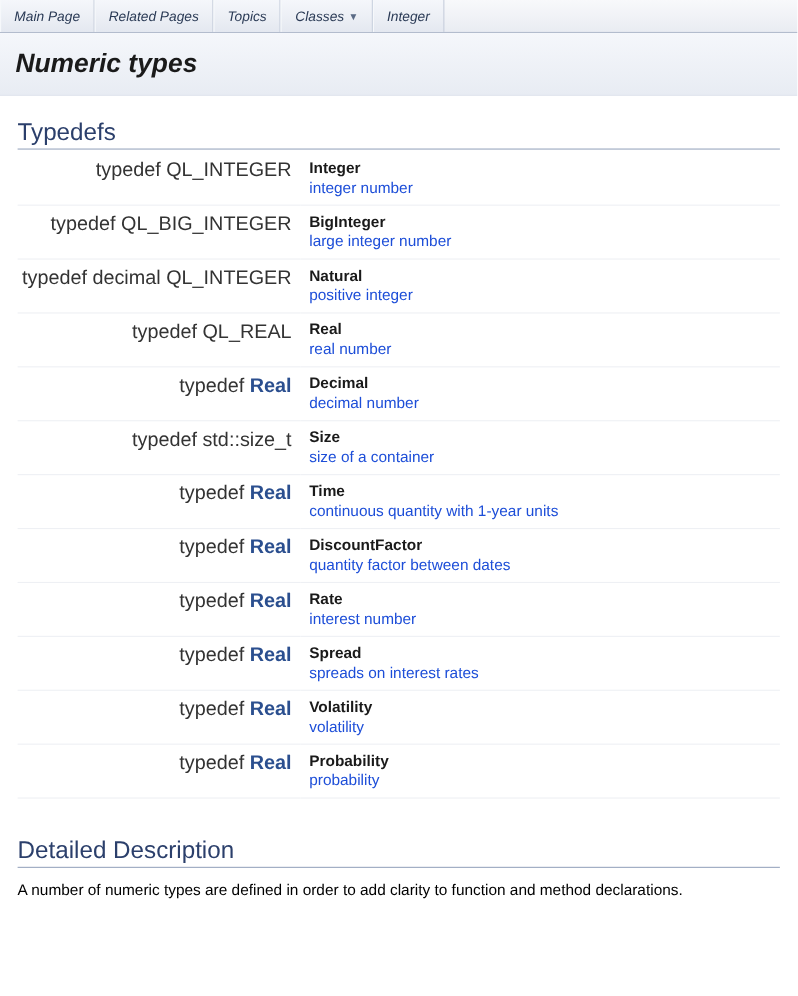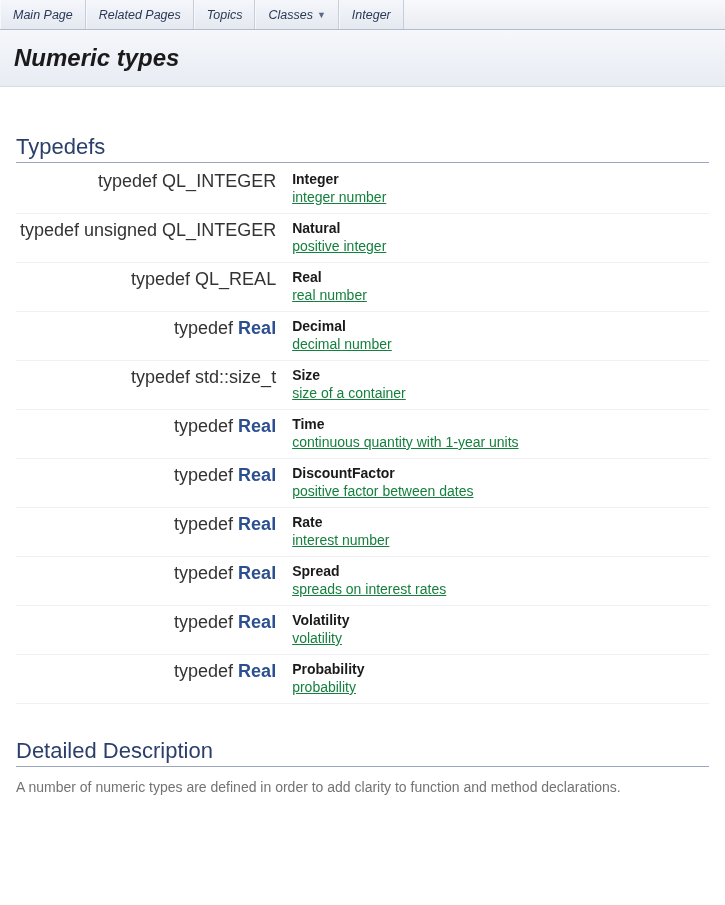--- a/index.html
+++ b/index.html
@@ -43,21 +43,21 @@
     padding: 14px 14px 14px 14px;
   }
   .title-bar h1 {
     margin: 0;
     font-size: 24px;
     font-style: italic;
     font-weight: 700;
     color: #1a1a1a;
   }
   .content {
-    padding: 35px 16px 30px 16px;
+    padding: 8px 16px 30px 16px;
   }
   h2.section {
     margin: 12px 0 2px 0;
     font-size: 22px;
     font-weight: 400;
     color: #2b3f6b;
     border-bottom: 1px solid #9aa7bf;
     padding-bottom: 2px;
   }
   
@@ -81,35 +81,34 @@
     padding: 6px 4px 8px 8px;
     vertical-align: top;
     font-size: 14px;
   }
   .type-name {
     font-weight: 700;
     color: #1a1a1a;
   }
   .type-desc {
     display: block;
-    color: #15803d;
+    color: #1d4ed8;
     margin-top: 2px;
-    text-decoration: underline;
   }
   .real-link {
     color: #2b4f8f;
     font-weight: 700;
     cursor: pointer;
   }
   .det-desc {
     margin-top: 34px;
   }
   .det-desc p {
     font-size: 14px;
-    color: #737373;
+    color: #000000;
     margin: 10px 0 0 0;
     line-height: 1.45;
   }
 </style>
 </head>
 <body>
 
 <div class="tabs">
   <div class="tab">
     <span>Main Page</span>
@@ -137,42 +136,46 @@
 
   <h2 class="section">Typedefs</h2>
 
   <table class="typedefs-table">
     <tbody id="typedefs-body">
         <tr>
           <td class="td-left"><span>typedef QL_INTEGER</span></td>
           <td class="td-right"><span class="type-name">Integer</span><span class="type-desc">integer number</span></td>
         </tr>
         <tr>
-          <td class="td-left"><span>typedef unsigned QL_INTEGER</span></td>
+          <td class="td-left"><span>typedef QL_BIG_INTEGER</span></td>
+          <td class="td-right"><span class="type-name">BigInteger</span><span class="type-desc">large integer number</span></td>
+        </tr>
+        <tr>
+          <td class="td-left"><span>typedef decimal QL_INTEGER</span></td>
           <td class="td-right"><span class="type-name">Natural</span><span class="type-desc">positive integer</span></td>
         </tr>
         <tr>
           <td class="td-left"><span>typedef QL_REAL</span></td>
           <td class="td-right"><span class="type-name">Real</span><span class="type-desc">real number</span></td>
         </tr>
         <tr>
           <td class="td-left"><span>typedef </span><span class="real-link">Real</span></td>
           <td class="td-right"><span class="type-name">Decimal</span><span class="type-desc">decimal number</span></td>
         </tr>
         <tr>
           <td class="td-left"><span>typedef std::size_t</span></td>
           <td class="td-right"><span class="type-name">Size</span><span class="type-desc">size of a container</span></td>
         </tr>
         <tr>
           <td class="td-left"><span>typedef </span><span class="real-link">Real</span></td>
           <td class="td-right"><span class="type-name">Time</span><span class="type-desc">continuous quantity with 1-year units</span></td>
         </tr>
         <tr>
           <td class="td-left"><span>typedef </span><span class="real-link">Real</span></td>
-          <td class="td-right"><span class="type-name">DiscountFactor</span><span class="type-desc">positive factor between dates</span></td>
+          <td class="td-right"><span class="type-name">DiscountFactor</span><span class="type-desc">quantity factor between dates</span></td>
         </tr>
         <tr>
           <td class="td-left"><span>typedef </span><span class="real-link">Real</span></td>
           <td class="td-right"><span class="type-name">Rate</span><span class="type-desc">interest number</span></td>
         </tr>
         <tr>
           <td class="td-left"><span>typedef </span><span class="real-link">Real</span></td>
           <td class="td-right"><span class="type-name">Spread</span><span class="type-desc">spreads on interest rates</span></td>
         </tr>
         <tr>

